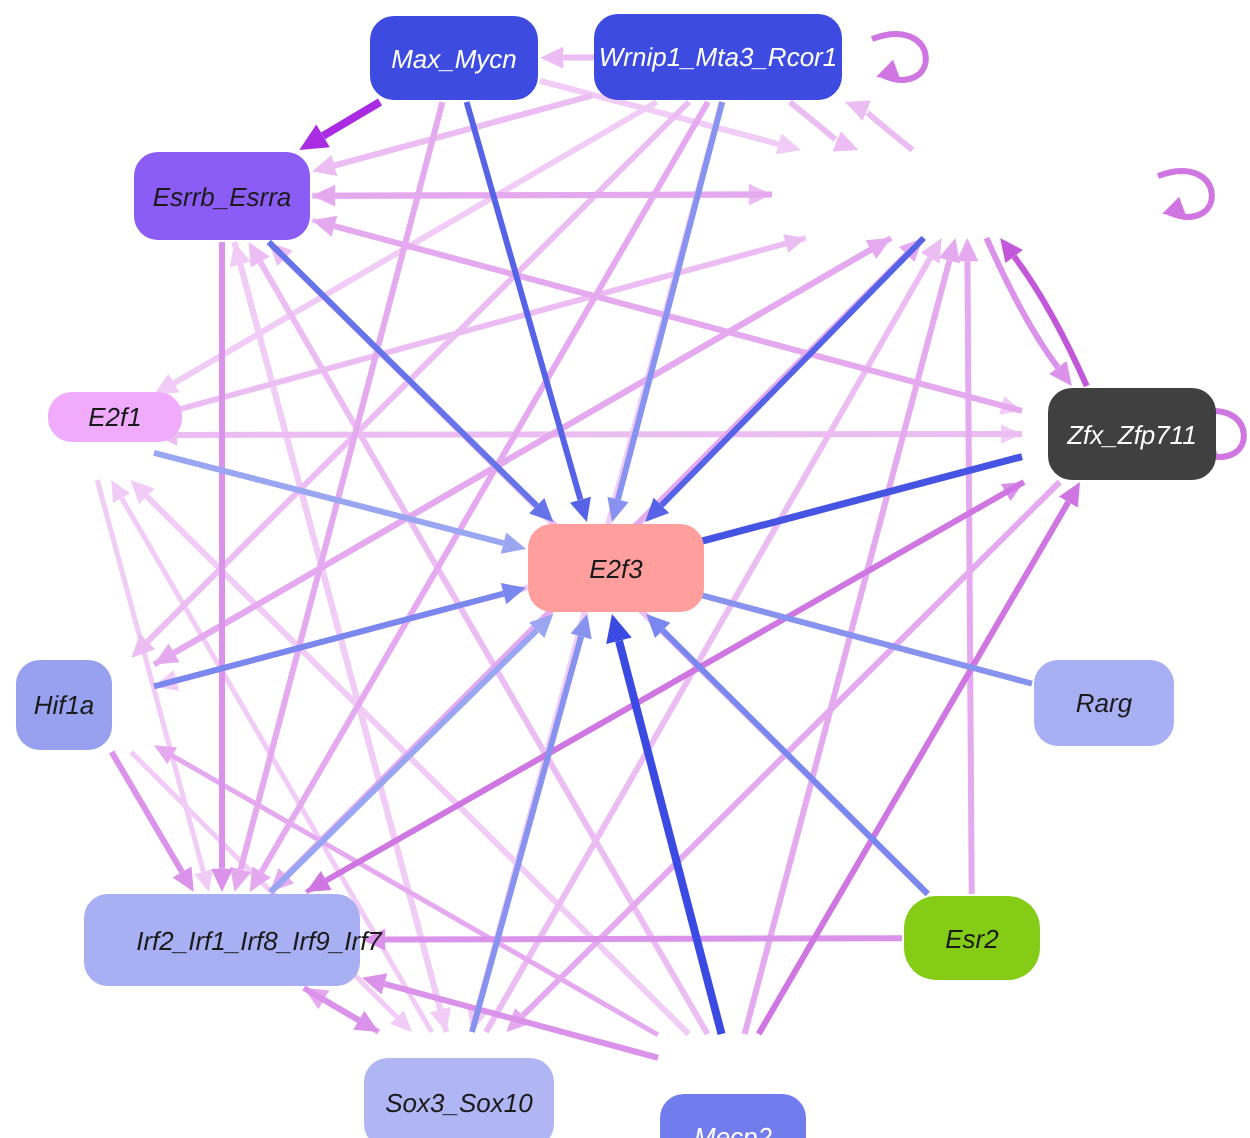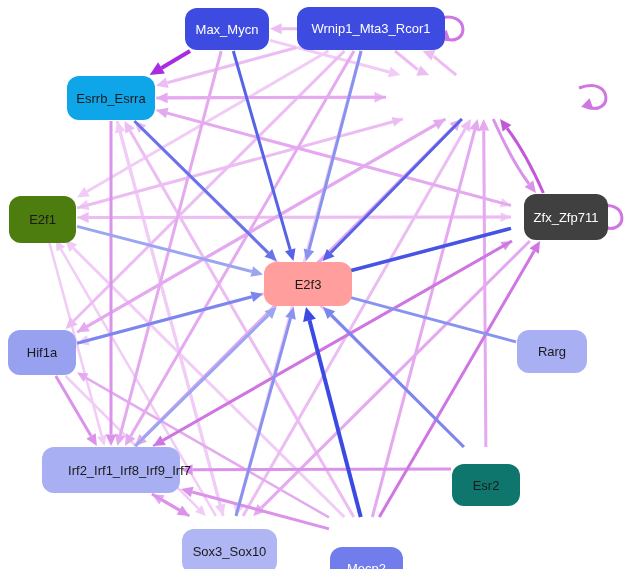--- a/index.html
+++ b/index.html
@@ -11,20 +11,21 @@
   #stage{position:relative;width:625px;height:569px;background:#ffffff;}
   #edge-svg{position:absolute;left:0;top:0;z-index:1;}
   .node{
     position:absolute;z-index:2;
     display:flex;align-items:center;justify-content:center;
     border-radius:12px;
     font-size:13px;
     white-space:nowrap;
     box-sizing:border-box;
     cursor:default;
+    font-style:italic;
   }
 </style>
 </head>
 <body>
 
 <div id="stage">
   <svg id="edge-svg" width="625" height="569" viewBox="0 0 625 569">
       <path d="M 117.17327293318233 121 Q 170.25 318.75 220.18547939973527 504.7965329534441" stroke="#f1ccf6" stroke-width="3" fill="none" stroke-linecap="butt"></path>
       <polygon points="223.1925254813137,516 214.9217815201034,506.209326155565 225.44917727936715,503.3837397513232" fill="#f1ccf6"></polygon>
       <path d="M 156 110.08803611738149 Q 332.5 157.5 500.8594890788796 202.7252352153198" stroke="#f1ccf6" stroke-width="2.5" fill="none" stroke-linecap="butt"></path>
@@ -149,45 +150,45 @@
       <polygon points="438,38.5 446.572,29.872 450.10799999999995,39.647999999999996" fill="#cf76e3"></polygon>
       <path d="M 579 88 C 614 75, 614 119, 584 106" stroke="#cf76e3" stroke-width="3" fill="none"></path>
       <polygon points="581,107 589.572,98.372 593.1080000000001,108.14800000000001" fill="#cf76e3"></polygon>
       <path d="M 595 208 C 630 195, 630 239, 600 226" stroke="#cf76e3" stroke-width="3" fill="none"></path>
       <polygon points="597,227 605.572,218.37199999999999 609.1080000000001,228.148" fill="#cf76e3"></polygon>
     </svg>
 
 <div class="node" style="left: 185px; top: 8px; width: 84px; height: 42px; background: rgb(61, 75, 225); color: rgb(255, 255, 255);">
       <span>Max_Mycn</span>
     </div>
-    <div class="node" style="left: 297px; top: 7px; width: 148px; height: 43px; background: rgb(61, 75, 225); color: rgb(255, 255, 255);">
+    <div class="node" style="left: 297px; top: 7px; width: 124px; height: 43px; background: rgb(61, 75, 225); color: rgb(255, 255, 255);">
       <span>Wrnip1_Mta3_Rcor1</span>
     </div>
-    <div class="node" style="left: 67px; top: 76px; width: 88px; height: 44px; background: #0ea5e9; color: rgb(26, 26, 26);">
+    <div class="node" style="left: 67px; top: 76px; width: 88px; height: 44px; background: #8b5cf6; color: rgb(26, 26, 26);">
       <span>Esrrb_Esrra</span>
     </div>
-    <div class="node" style="left: 9px; top: 196px; width: 67px; height: 47px; background: #4d7c0f; color: rgb(26, 26, 26);">
+    <div class="node" style="left: 24px; top: 196px; width: 67px; height: 25px; background: #f0abfc; color: rgb(26, 26, 26);">
       <span>E2f1</span>
     </div>
     <div class="node" style="left: 512px; top: 194px; width: 84px; height: 46px; background: #404040; color: rgb(255, 255, 255); margin-left: 12px;">
       <span>Zfx_Zfp711</span>
     </div>
     <div class="node" style="left: 264px; top: 262px; width: 88px; height: 44px; background: rgb(255, 158, 156); color: rgb(26, 26, 26);">
       <span>E2f3</span>
     </div>
-    <div class="node" style="left: 8px; top: 330px; width: 68px; height: 45px; background: rgb(152, 160, 240); color: rgb(26, 26, 26);">
+    <div class="node" style="left: 8px; top: 330px; width: 48px; height: 45px; background: rgb(152, 160, 240); color: rgb(26, 26, 26);">
       <span>Hif1a</span>
     </div>
     <div class="node" style="left: 517px; top: 330px; width: 70px; height: 43px; background: rgb(168, 175, 242); color: rgb(26, 26, 26);">
       <span>Rarg</span>
     </div>
     <div class="node" style="left: 42px; top: 447px; width: 138px; height: 46px; background: rgb(168, 175, 242); color: rgb(26, 26, 26); padding-left: 37px;">
       <span>Irf2_Irf1_Irf8_Irf9_Irf7</span>
     </div>
-    <div class="node" style="left: 452px; top: 464px; width: 68px; height: 42px; background: #0f766e; color: rgb(26, 26, 26);">
+    <div class="node" style="left: 452px; top: 448px; width: 68px; height: 42px; background: #84cc16; color: rgb(26, 26, 26); border-radius: 16px;">
       <span>Esr2</span>
     </div>
     <div class="node" style="left: 182px; top: 517px; width: 95px; height: 45px; background: rgb(175, 182, 243); color: rgb(26, 26, 26); margin-top: 12px;">
       <span>Sox3_Sox10</span>
     </div>
     <div class="node" style="left: 330px; top: 518px; width: 73px; height: 42px; background: rgb(113, 125, 236); color: rgb(255, 255, 255); margin-top: 29px;">
       <span>Mecp2</span>
     </div>
   </div>
 

